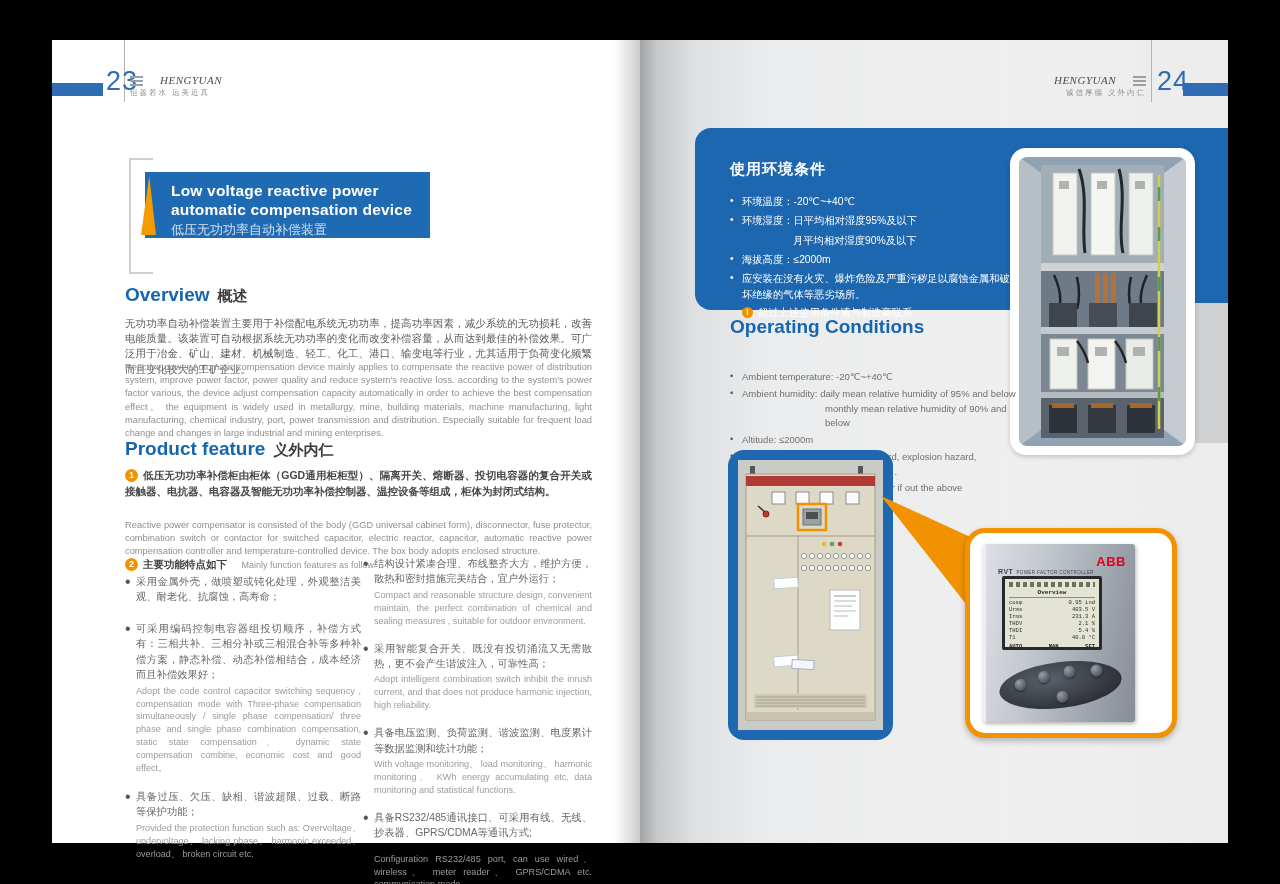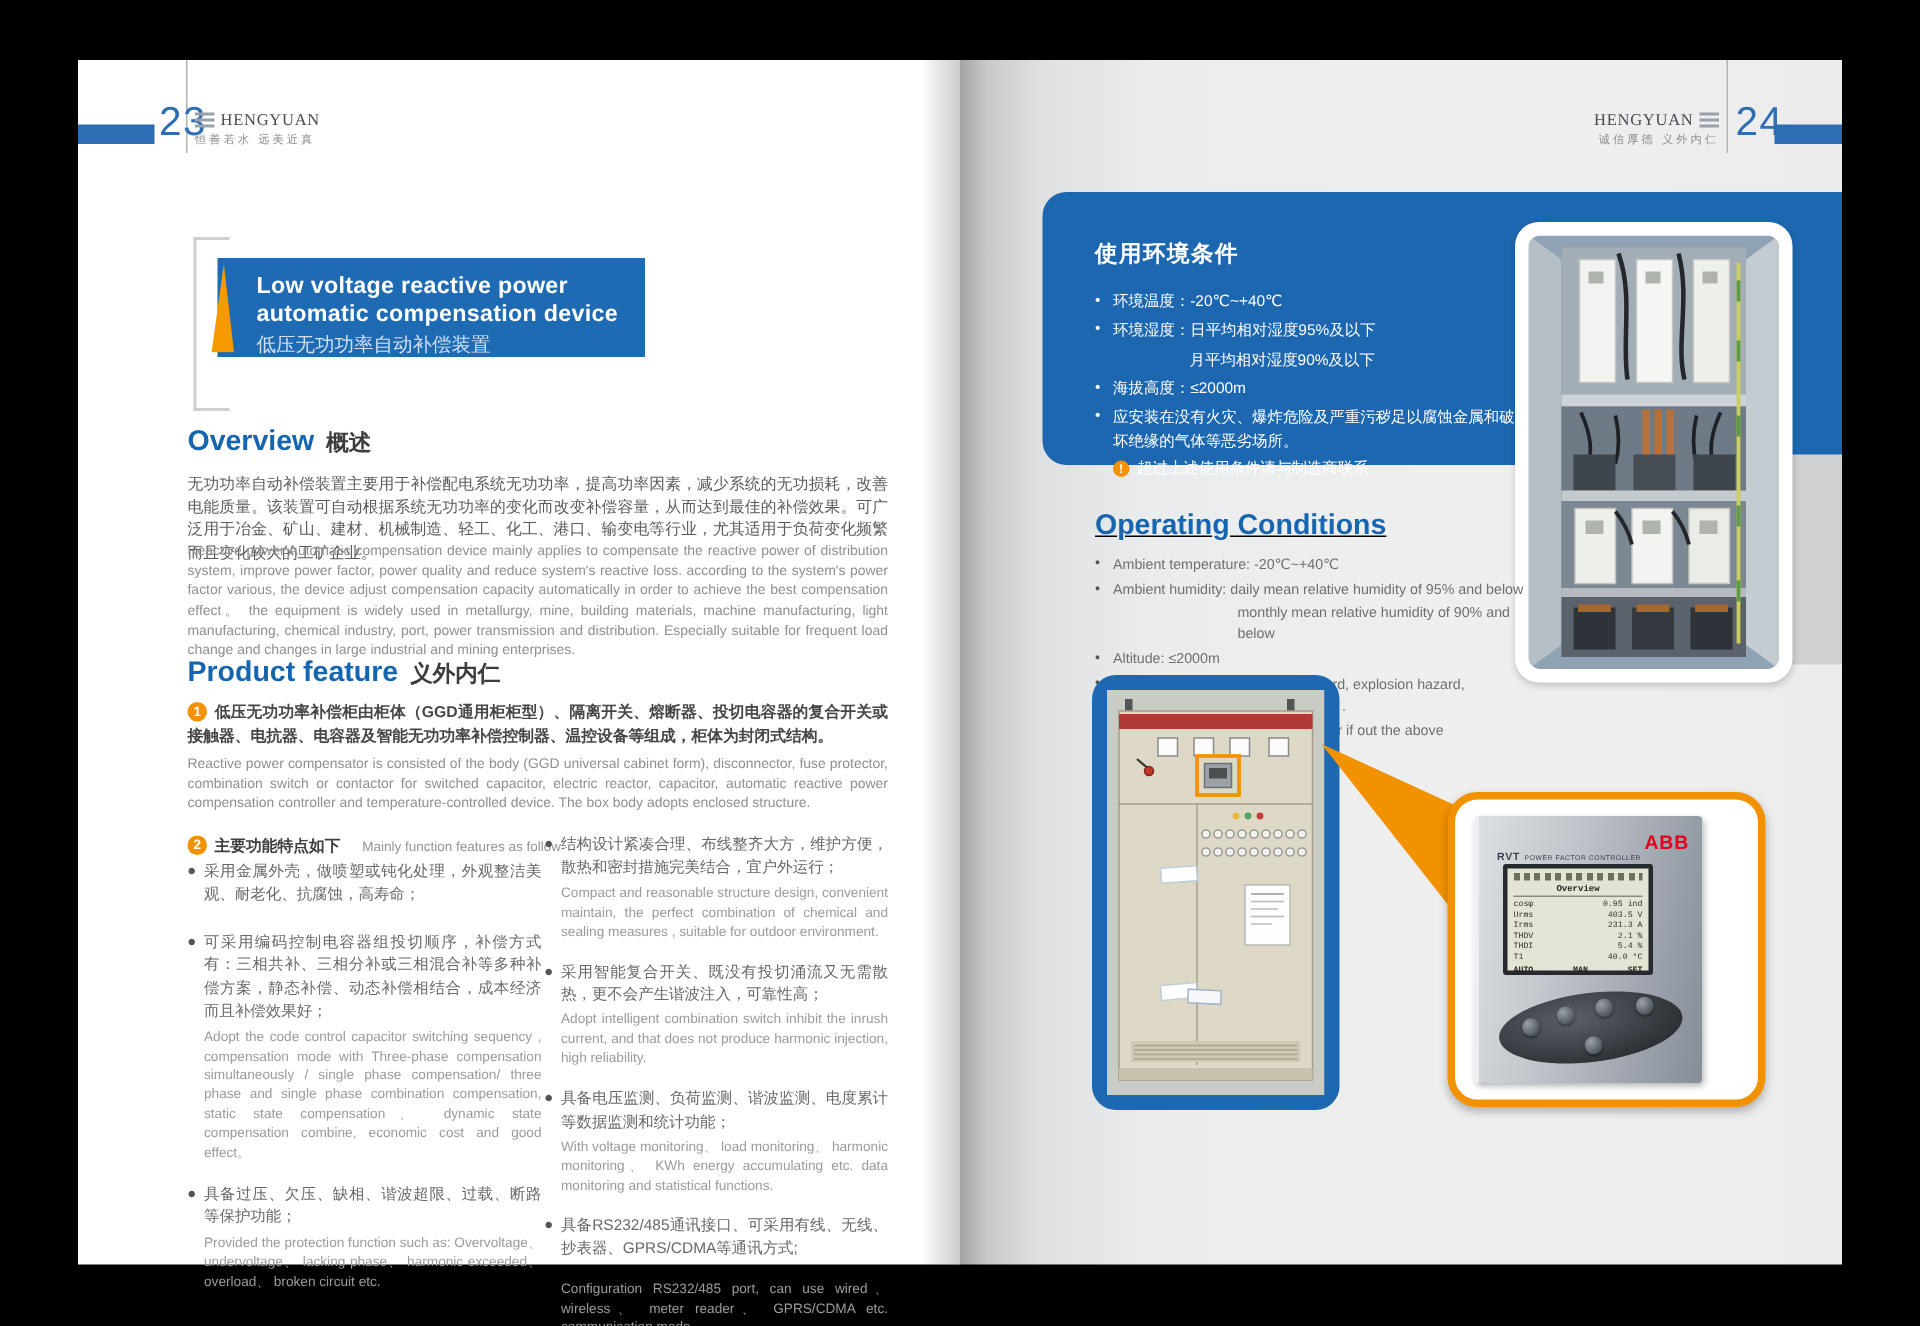--- a/index.html
+++ b/index.html
@@ -13,21 +13,21 @@
   #page-left::after{content:"";position:absolute;right:0;top:0;width:26px;height:100%;
       background:linear-gradient(to right,rgba(0,0,0,0),rgba(0,0,0,.20));pointer-events:none;}
   #page-right{left:640px;width:588px;
       background:linear-gradient(90deg,#a2a4a6 0,#c6c8ca 3%,#dfe0e2 9%,#ebeced 22%,#efefef 62%,#ececed 100%);}
 
   
   .hline{position:absolute;top:0;width:1px;height:62px;background:#b3b3b3;}
   .hbar{position:absolute;top:43px;height:13px;background:#2e6db4;}
   .pagenum{position:absolute;top:26px;font-size:27px;color:#2e6db4;letter-spacing:1px;}
   .logo{position:absolute;top:34px;}
-  .logo-row{display:flex;align-items:center;gap:4px;}
+  .logo-row{display:flex;align-items:flex-end;gap:17px;font-style:italic;}
   .logo-mark{width:13px;height:10px;display:flex;flex-direction:column;justify-content:space-between;}
   .logo-mark i{display:block;height:2px;background:#9aa0a8;}
   .logo-name{font-family:"Liberation Serif","DejaVu Serif",serif;font-size:11px;color:#4a4a52;letter-spacing:.5px;}
   .logo-tag{font-size:7.5px;color:#8c8c8c;letter-spacing:2px;margin-top:2px;}
 
   
   .bracket{position:absolute;left:77px;top:118px;width:22px;height:112px;
       border-left:2px solid #cfcfcf;border-top:2px solid #cfcfcf;border-bottom:2px solid #cfcfcf;}
   .title-box{position:absolute;left:93px;top:132px;width:285px;height:66px;background:#1e6ab3;
       padding:9px 10px 0 26px;box-sizing:border-box;}
@@ -61,21 +61,21 @@
   .indent1{margin-left:63px;}
   .note-line{display:flex;align-items:flex-start;gap:5px;margin-top:3px;}
   .warn{flex:0 0 auto;width:11px;height:11px;border-radius:50%;background:#f39200;color:#fff;
       font-size:8.5px;font-weight:bold;text-align:center;line-height:11px;margin-top:1px;}
 
   .gray-strip{position:absolute;left:520px;top:263px;width:68px;height:140px;background:#cfd0d2;}
   .photo-frame{position:absolute;left:370px;top:108px;width:185px;height:307px;background:#fff;
       border-radius:16px;padding:9px;box-sizing:border-box;box-shadow:0 2px 5px rgba(0,0,0,.18);}
   .photo-frame svg{display:block;border-radius:8px;}
 
-  .oc-head{position:absolute;left:90px;top:300px;text-decoration:underline;}
+  .oc-head{position:absolute;left:90px;top:276px;}
   .oc-list{position:absolute;left:90px;top:330px;width:300px;}
   .gblt{position:relative;padding-left:12px;color:#6f6f6f;font-size:9.5px;line-height:1.5;margin-bottom:3px;}
   .gblt::before{content:"\2022";position:absolute;left:0;top:-1px;color:#555;}
   .indent2{margin-left:95px;}
 
   .blue-frame{position:absolute;left:88px;top:410px;width:165px;height:290px;background:#1e68b2;
       border-radius:16px;padding:10px;box-sizing:border-box;}
   .blue-frame svg{display:block;}
 
   .callout-tri{position:absolute;left:241px;top:456px;width:96px;height:122px;background:#f39200;
@@ -141,21 +141,21 @@
       <span class="h-en">Overview</span><span class="h-zh">概述</span>
     </div>
     <div class="zh-body" style="position:absolute;left:73px;top:276px;width:467px;">无功功率自动补偿装置主要用于补偿配电系统无功功率，提高功率因素，减少系统的无功损耗，改善电能质量。该装置可自动根据系统无功功率的变化而改变补偿容量，从而达到最佳的补偿效果。可广泛用于冶金、矿山、建材、机械制造、轻工、化工、港口、输变电等行业，尤其适用于负荷变化频繁而且变化较大的工矿企业。</div>
     <div class="en-body" style="position:absolute;left:73px;top:321px;width:467px;">Reactive power Automatic compensation device mainly applies to compensate the reactive power of distribution system, improve power factor, power quality and reduce system's reactive loss. according to the system's power factor various, the device adjust compensation capacity automatically in order to achieve the best compensation effect。 the equipment is widely used in metallurgy, mine, building materials, machine manufacturing, light manufacturing, chemical industry, port, power transmission and distribution. Especially suitable for frequent load change and changes in large industrial and mining enterprises.</div>
 
     <div style="position:absolute;left:73px;top:398px;">
       <span class="h-en">Product feature</span><span class="h-zh">义外内仁</span>
     </div>
     <div style="position:absolute;left:73px;top:428px;width:467px;">
       <div class="zh-strong"><span class="badge">1</span><span>低压无功功率补偿柜由柜体（GGD通用柜柜型）、隔离开关、熔断器、投切电容器的复合开关或接触器、电抗器、电容器及智能无功功率补偿控制器、温控设备等组成，柜体为封闭式结构。</span></div>
-      <div class="en-body" style="margin-top:3px;">Reactive power compensator is consisted of the body (GGD universal cabinet form), disconnector, fuse protector, combination switch or contactor for switched capacitor, electric reactor, capacitor, automatic reactive power compensation controller and temperature-controlled device. The box body adopts enclosed structure.</div>
+      <div class="en-body" style="margin-top:19px;">Reactive power compensator is consisted of the body (GGD universal cabinet form), disconnector, fuse protector, combination switch or contactor for switched capacitor, electric reactor, capacitor, automatic reactive power compensation controller and temperature-controlled device. The box body adopts enclosed structure.</div>
     </div>
 
     <div style="position:absolute;left:73px;top:514px;">
       <span class="badge">2</span><span style="font-size:10.5px;font-weight:bold;color:#3f3f3f;">主要功能特点如下</span>
       <span style="font-size:9px;color:#949494;margin-left:10px;">Mainly function features as follow</span>
     </div>
 
     <div style="position:absolute;left:73px;top:534px;width:236px;">
       <div class="blt">
         <div class="zh">采用金属外壳，做喷塑或钝化处理，外观整洁美观、耐老化、抗腐蚀，高寿命；</div>

